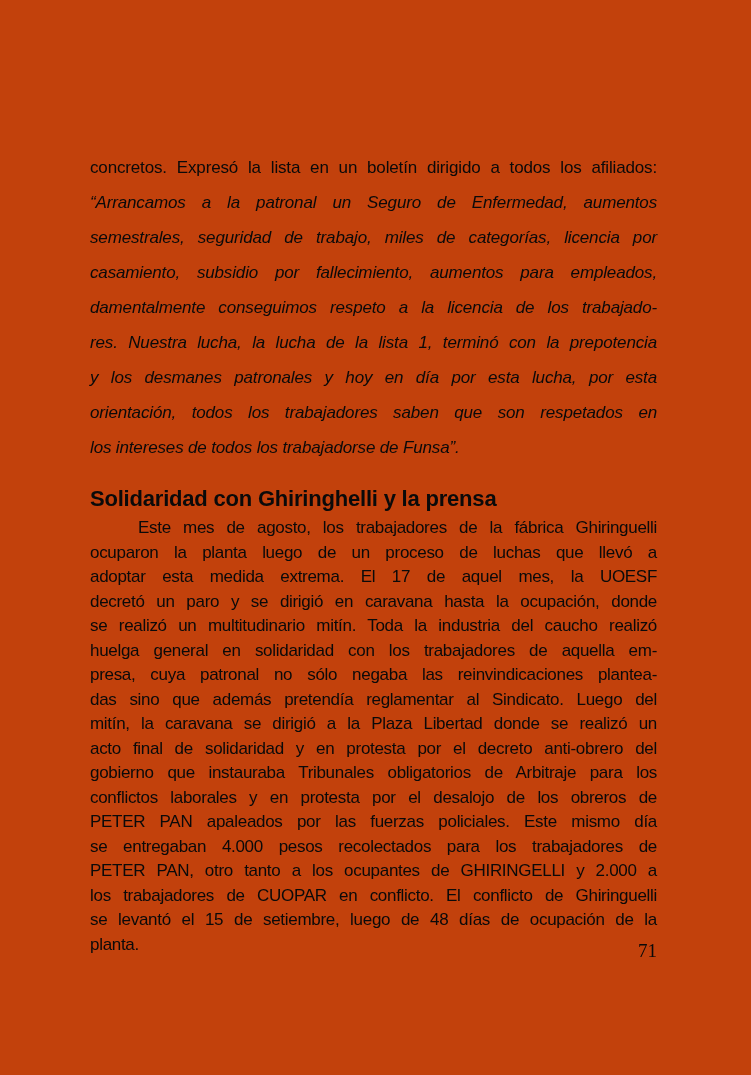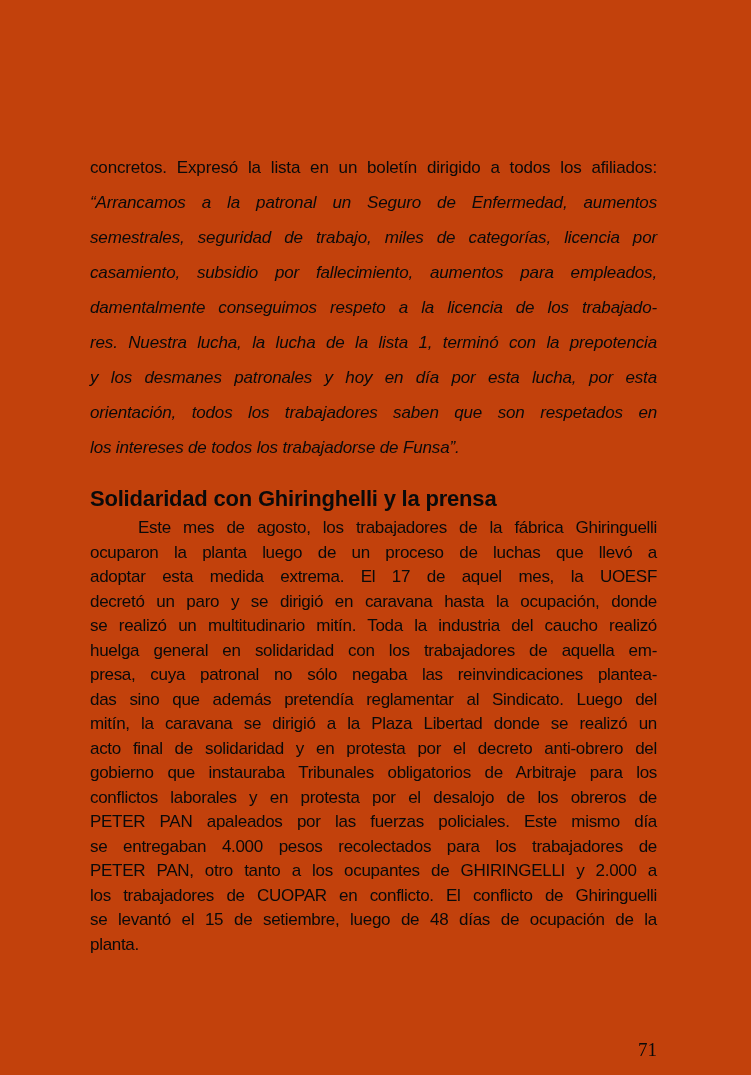--- a/index.html
+++ b/index.html
@@ -51,21 +51,21 @@
   .body-par {
     top: 516px;
     font-size: 17px;
     line-height: 24.5px;
     letter-spacing: -0.3px;
   }
   .body-par .line:first-child {
     text-indent: 48px;
   }
   .folio {
-    top: 1039px;
+    top: 940px;
     font-family: "Liberation Serif", serif;
     font-size: 19px;
     line-height: 22px;
     text-align: right;
   }
 </style>
 </head>
 <body>
 
 <div class="page">

